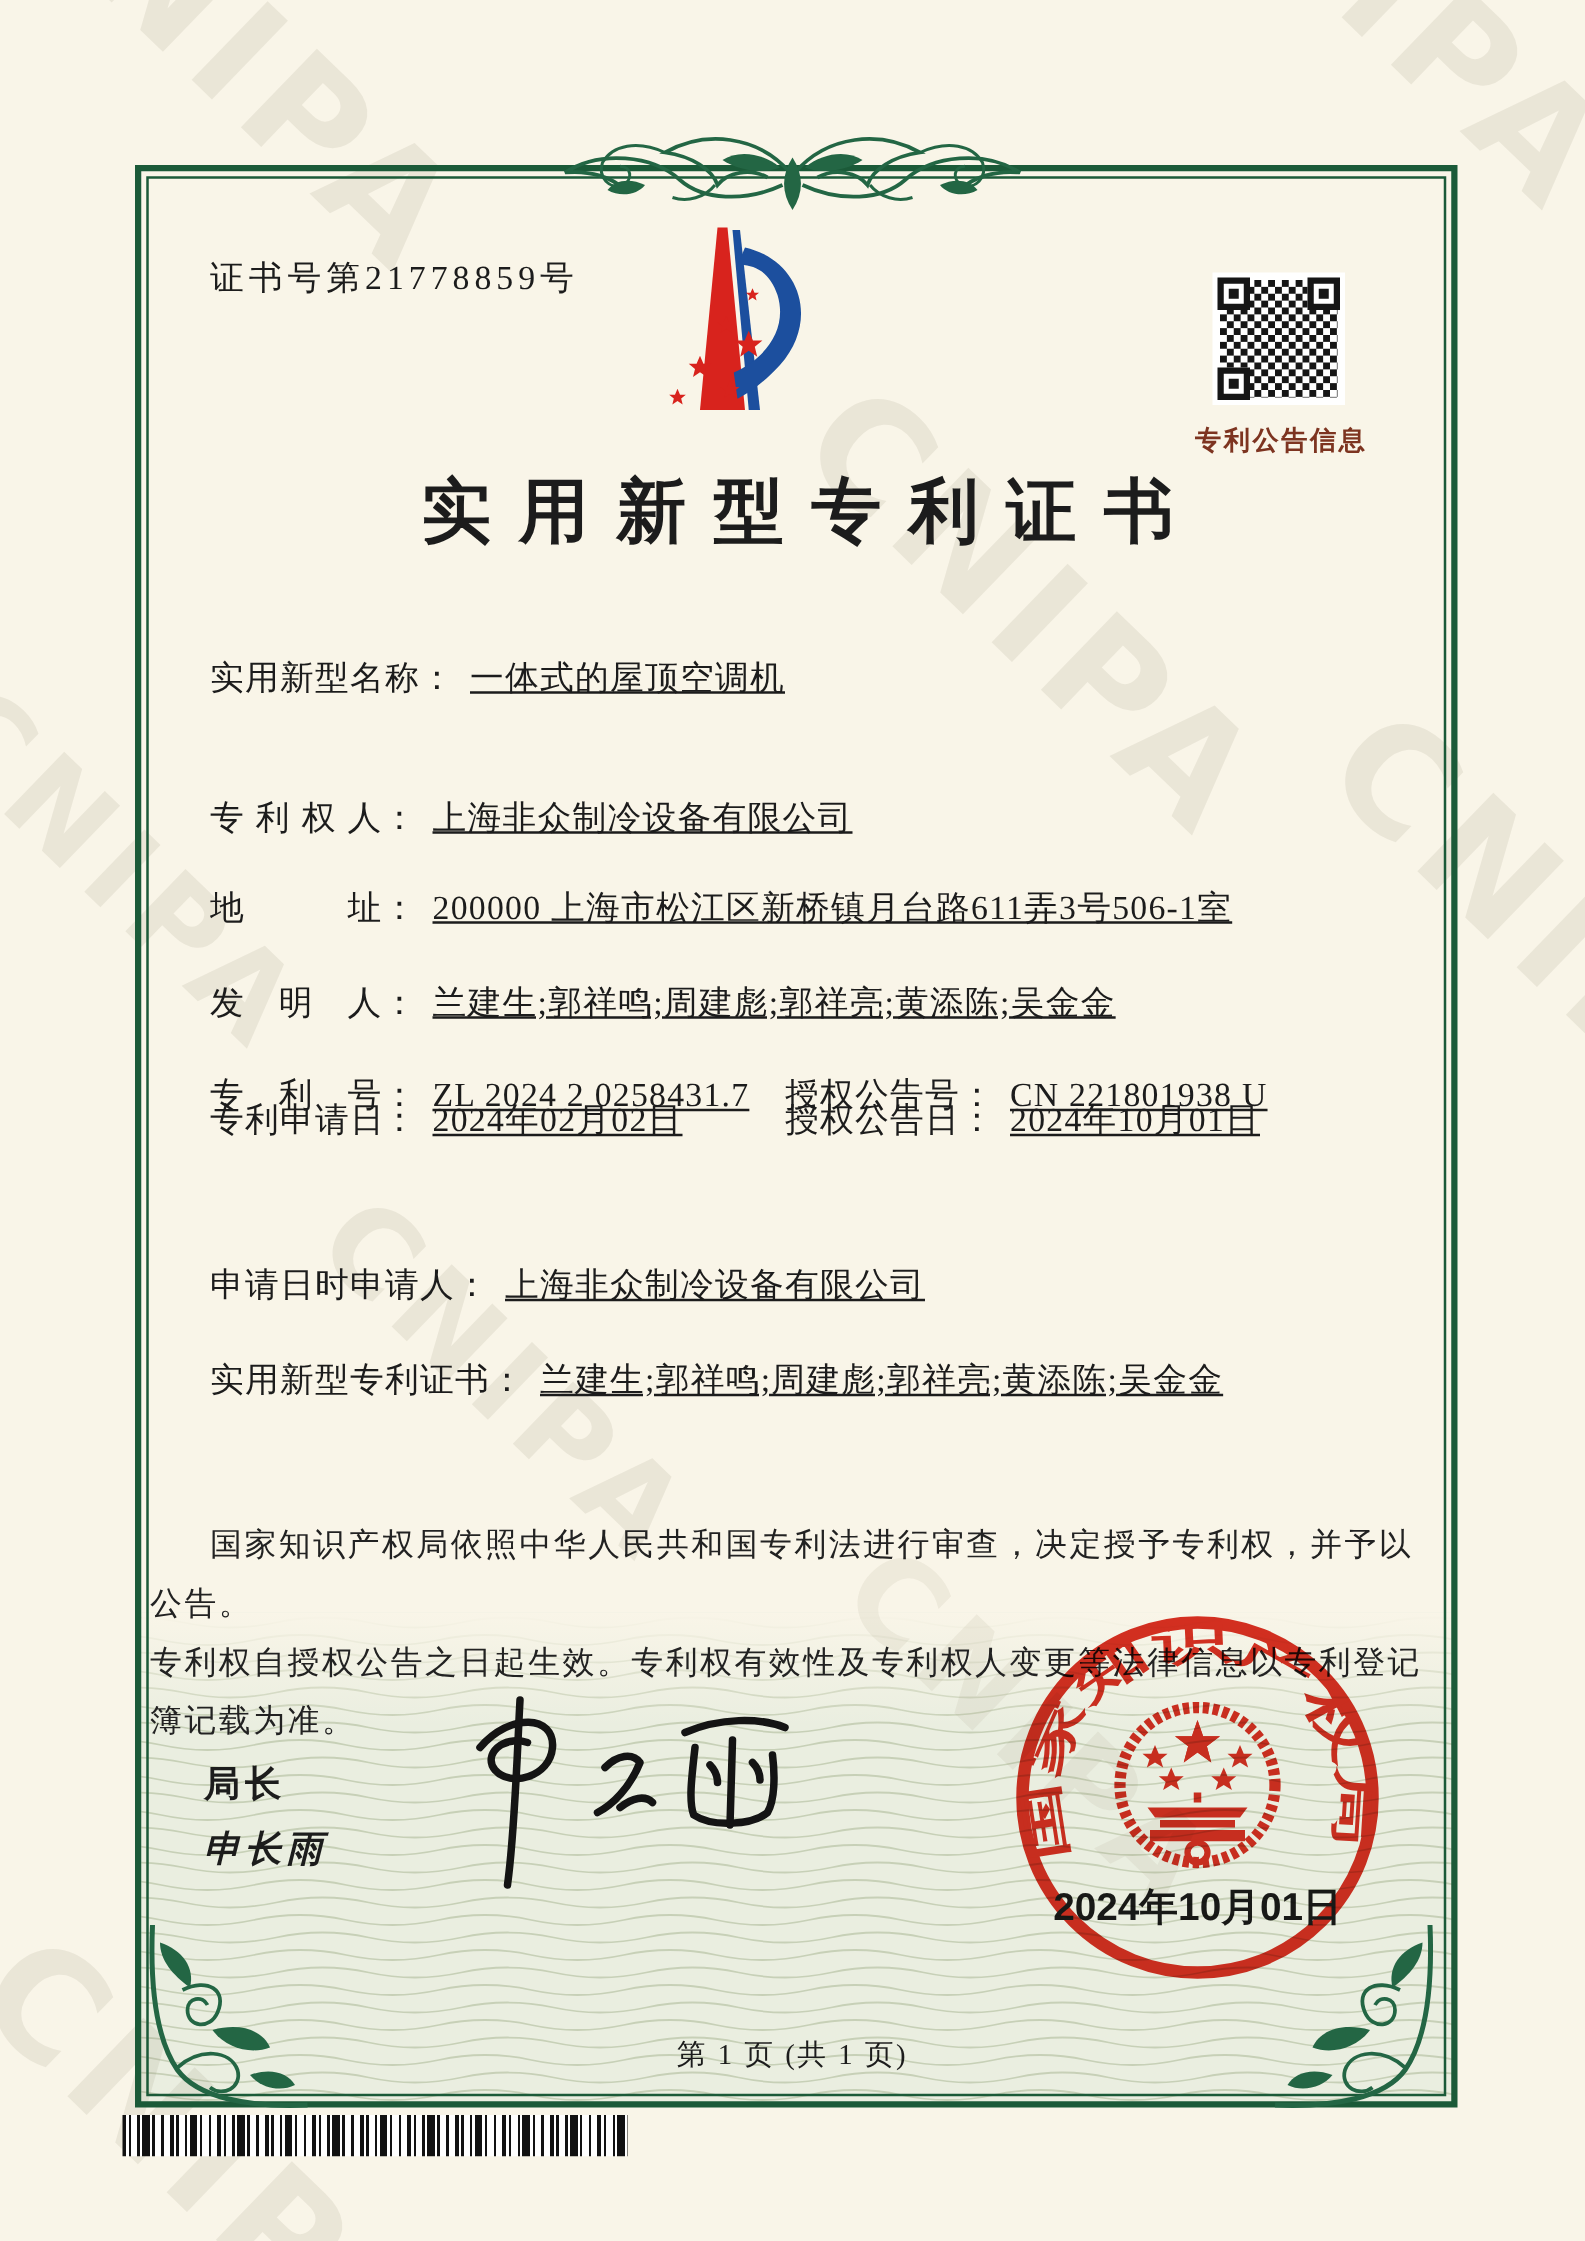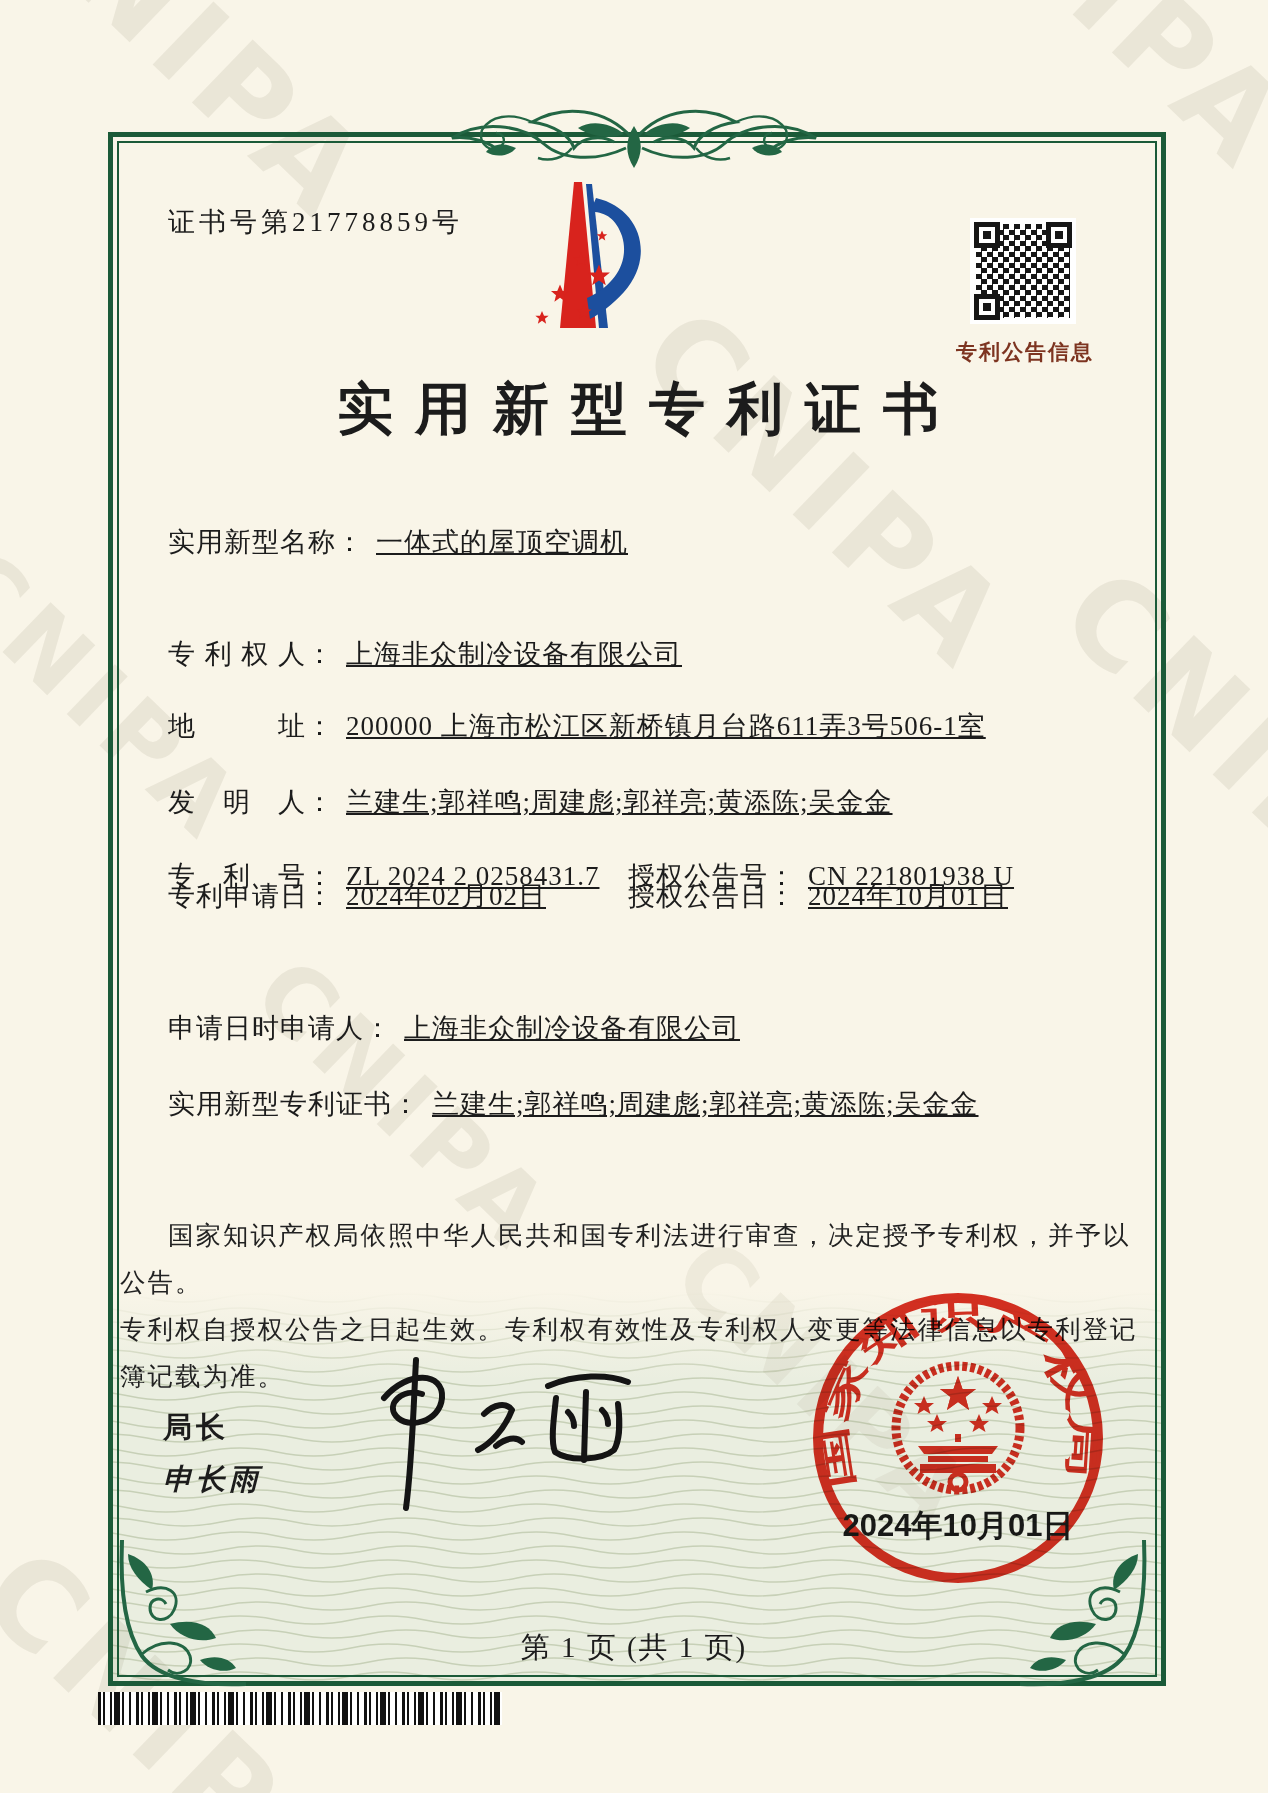--- a/index.html
+++ b/index.html
@@ -78,21 +78,21 @@
   }
   .paragraph .l1{text-indent:48px;}
   
   .sig-title{left:163px;top:1408px;font-size:29px;font-weight:600;letter-spacing:4px;
     font-family:"Liberation Sans","DejaVu Sans",sans-serif;z-index:5;}
   .sig-name{left:163px;top:1460px;font-size:29px;font-weight:600;letter-spacing:4px;
     font-family:"Liberation Sans","DejaVu Sans",sans-serif;z-index:5;font-style:italic;}
   .signature{left:356px;top:1352px;width:290px;height:170px;z-index:5;}
   .seal{left:806px;top:1288px;width:304px;height:304px;z-index:6;mix-blend-mode:multiply;opacity:.96;}
   
-  .pageno{left:0;top:1628px;width:1268px;text-align:center;font-size:29px;letter-spacing:2px;z-index:5;}
+  .pageno{left:0;top:1628px;width:1268px;text-align:center;font-size:23px;letter-spacing:2px;z-index:5;}
   .barcode{
     left:98px;top:1692px;width:404px;height:33px;z-index:5;
     background:repeating-linear-gradient(90deg,
       #111 0 3px,#fff 3px 5px,#111 5px 7px,#fff 7px 12px,
       #111 12px 14px,#fff 14px 16px,#111 16px 22px,#fff 22px 24px,
       #111 24px 26px,#fff 26px 31px,#111 31px 33px,#fff 33px 38px);
   }
 </style>
 </head>
 <body>

